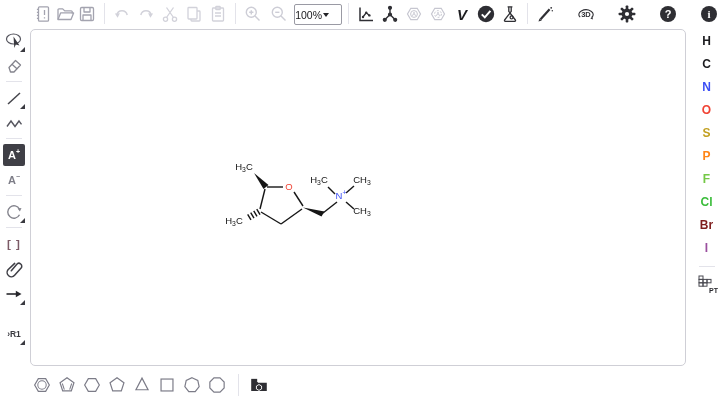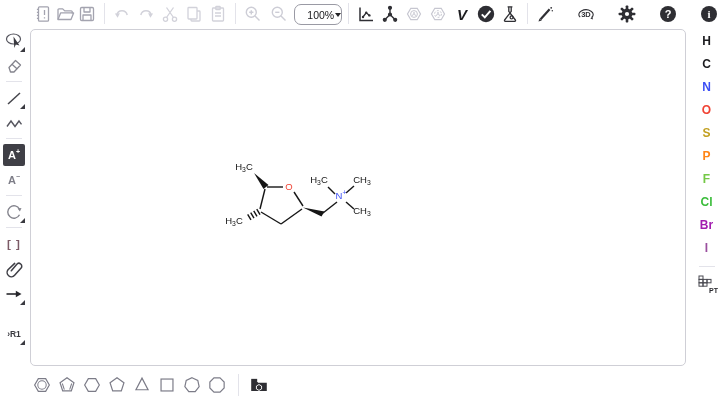--- a/index.html
+++ b/index.html
@@ -3,21 +3,21 @@
 <meta charset="utf-8">
 <style>
   html,body{margin:0;padding:0}
   body{width:720px;height:400px;background:#fff;font-family:"Liberation Sans",sans-serif;overflow:hidden;position:relative}
   svg{display:block}
   
   #topbar{position:absolute;left:0;top:0;width:720px;height:28px;display:flex;align-items:flex-start;padding-top:3px;box-sizing:border-box}
   .grp{display:flex}
   .btn{width:22px;height:22px;display:flex;align-items:center;justify-content:center;position:relative;cursor:pointer;flex:0 0 auto}
   .vdiv{width:1px;height:21px;background:#e3e3ea;margin:0 6px}
-  .zoombox{width:46px;height:19px;border:1px solid #9a9aa4;border-radius:7px;display:flex;align-items:center;justify-content:flex-end;gap:1px;font-size:10.5px;color:#17171a;margin-top:1px;cursor:pointer}
+  .zoombox{width:46px;height:19px;border:1px solid #9a9aa4;border-radius:2px;display:flex;align-items:center;justify-content:flex-start;gap:1px;font-size:10.5px;color:#17171a;margin-top:1px;cursor:pointer}
   .caret{width:0;height:0;border-left:3.5px solid transparent;border-right:3.5px solid transparent;border-top:4.5px solid #232326}
   .roundic{width:16.5px;height:16.5px;border-radius:50%;background:#2e2e33;color:#fff;display:flex;align-items:center;justify-content:center;font-size:11px;font-weight:bold}
   
   #leftbar{position:absolute;left:1px;top:28px;width:26px;display:flex;flex-direction:column;align-items:center}
   .lbtn{width:22px;height:22px;margin:1.5px 0;display:flex;align-items:center;justify-content:center;position:relative;cursor:pointer}
   .hdiv{width:16px;height:1px;background:#e3e3ea;margin:3px 0}
   .sel{background:#3f3f46;border-radius:2px}
   .dd{position:absolute;right:0;bottom:0;width:0;height:0;border-style:solid;border-width:0 0 5px 5px;border-color:transparent transparent #3a3a40 transparent}
   .chargetext{font-size:11px;font-weight:bold;color:#7e7e88;line-height:1}
   .chargetext sup{font-size:7px}
@@ -312,21 +312,21 @@
 <div id="rightbar">
   <div id="element-bar">
       <div class="el-btn" style="color: rgb(28, 28, 31);">H</div>
       <div class="el-btn" style="color: rgb(28, 28, 31);">C</div>
       <div class="el-btn" style="color: rgb(61, 80, 245);">N</div>
       <div class="el-btn" style="color: rgb(240, 67, 52);">O</div>
       <div class="el-btn" style="color: rgb(194, 160, 33);">S</div>
       <div class="el-btn" style="color: rgb(255, 133, 23);">P</div>
       <div class="el-btn" style="color: rgb(116, 200, 70);">F</div>
       <div class="el-btn" style="color: rgb(60, 189, 60);">Cl</div>
-      <div class="el-btn" style="color: #a21caf;">Br</div>
+      <div class="el-btn" style="color: #7f1d1d;">Br</div>
       <div class="el-btn" style="color: rgb(154, 79, 158);">I</div>
     </div>
   <div class="hdiv" style="margin-top:6px"></div>
   <div class="lbtn" style="height:26px">
     <svg width="22" height="24" viewBox="0 0 22 24">
       <g fill="none" stroke="#4a4a52" stroke-width="1">
         <rect x="3" y="3" width="4" height="3.4"></rect>
         <rect x="7" y="6.4" width="4" height="3.4"></rect>
         <rect x="3" y="6.4" width="4" height="3.4"></rect>
         <rect x="11" y="6.4" width="4" height="3.4"></rect>

